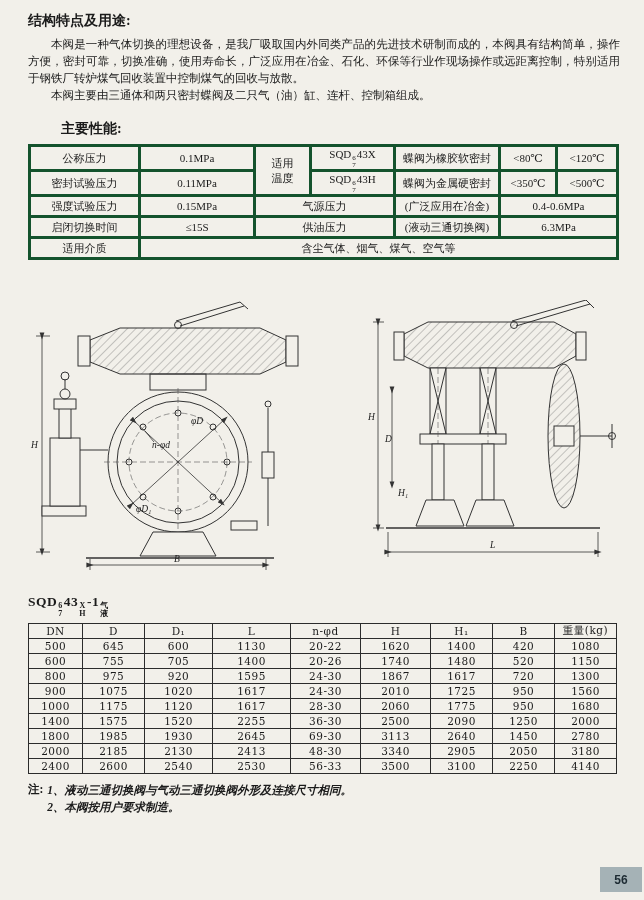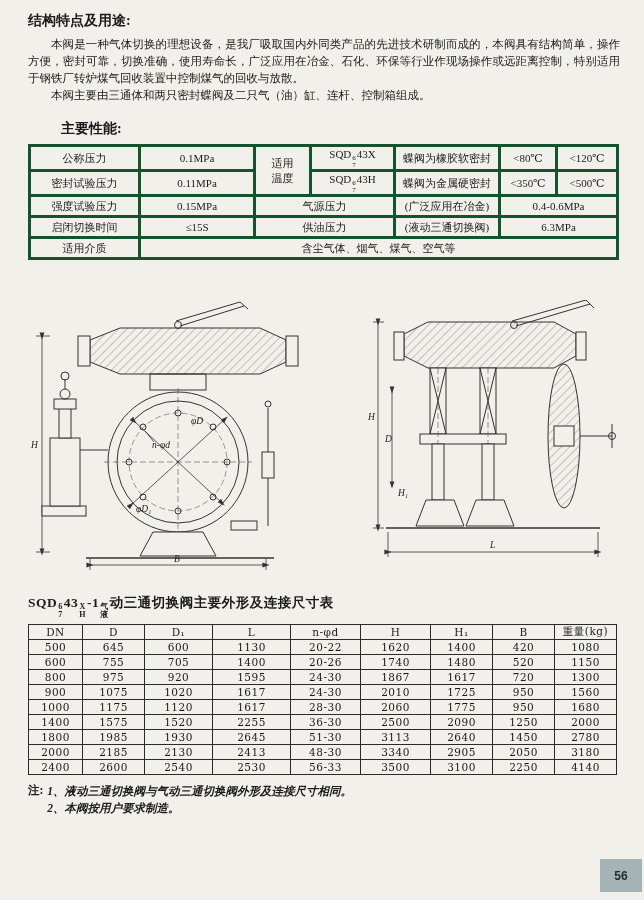--- a/index.html
+++ b/index.html
@@ -34,21 +34,21 @@
   .svgtxt{font-family:"Liberation Serif",serif;font-style:italic;font-size:9.5px;fill:#222;}
   .dims-title{font-size:13.5px;font-weight:bold;margin-top:22px;letter-spacing:0.5px;}
   table.dims{border-collapse:collapse;width:588px;font-size:10.5px;margin-top:6px;table-layout:fixed;font-family:"DejaVu Serif","Liberation Serif",serif;}
   table.dims th,table.dims td{border:1px solid #2b2b2b;text-align:center;padding:0 2px;height:14px;font-weight:normal;letter-spacing:0.5px;white-space:nowrap;overflow:hidden;}
   table.dims th{font-size:10.5px;}
   .notes{display:flex;margin-top:8px;font-size:11.5px;}
   .notes-label{font-weight:bold;margin-right:4px;}
   .note-lines{font-style:italic;line-height:17px;font-weight:bold;}
   .pagenum{
     position:absolute;right:2px;bottom:8px;
-    width:42px;height:33px;background:#a5b2b6;
+    width:42px;height:25px;background:#a5b2b6;
     color:#1d2b33;font-size:12px;font-weight:bold;
     display:flex;align-items:center;justify-content:center;
     font-family:"Liberation Sans",sans-serif;
   }
 </style>
 </head>
 <body>
 
 <div class="page">
 
@@ -253,21 +253,21 @@
   <div class="dims-title">
     <span>SQD</span><span class="stk2">
         <span>6</span>
         <span>7</span>
       </span><span>43</span><span class="stk2">
         <span>X</span>
         <span>H</span>
       </span><span>-1</span><span class="stk2">
         <span>气</span>
         <span>液</span>
-      </span><span>动三通切换阀主要外形及连接尺寸表</span>
+      </span>
   </div>
 
   <table class="dims">
     <colgroup>
       <col style="width:54px">
         <col style="width:62px">
         <col style="width:68px">
       <col style="width:78px">
         <col style="width:70px">
         <col style="width:70px">
@@ -353,21 +353,21 @@
           <td>2500</td>
           <td>2090</td>
           <td>1250</td>
           <td>2000</td>
         </tr>
         <tr>
           <td>1800</td>
           <td>1985</td>
           <td>1930</td>
           <td>2645</td>
-          <td>51-30</td>
+          <td>69-30</td>
           <td>3113</td>
           <td>2640</td>
           <td>1450</td>
           <td>2780</td>
         </tr>
         <tr>
           <td>2000</td>
           <td>2185</td>
           <td>2130</td>
           <td>2413</td>

